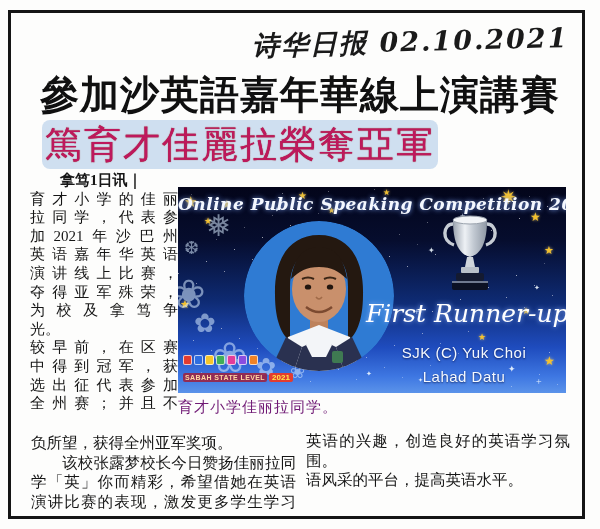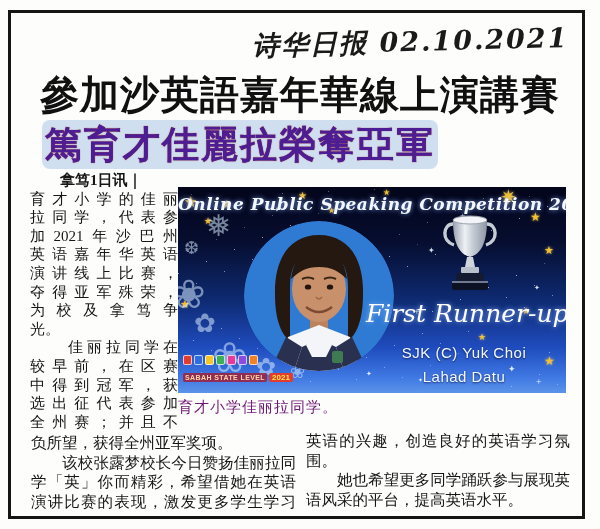--- a/index.html
+++ b/index.html
@@ -24,21 +24,21 @@
     position:absolute;left:25px;top:68px;width:550px;text-align:center;
     font-size:39px;font-weight:bold;letter-spacing:1px;color:#101010;
     font-family:"Liberation Serif","DejaVu Serif",serif;white-space:nowrap;
   }
   .subhead-band{
     position:absolute;left:42px;top:120px;width:396px;height:49px;
     background:#cfdff0;border-radius:8px;display:flex;align-items:center;justify-content:center;
   }
   .subhead{
     font-family:"Liberation Sans","DejaVu Sans",sans-serif;
-    font-size:37px;font-weight:bold;color:#4c1d95;letter-spacing:2px;white-space:nowrap;
+    font-size:37px;font-weight:normal;color:#be185d;letter-spacing:2px;white-space:nowrap;
     text-shadow:0 0 1px #8f0e0e;
   }
   
   .col{position:absolute;}
   .line{
     text-align:justify;text-align-last:justify;text-justify:inter-character;
     white-space:nowrap;overflow:visible;
   }
   .line.end{text-align-last:left;}
   .line.bold{font-weight:bold;}
@@ -111,21 +111,20 @@
   <div class="col col-narrow">
       <div class="line end bold">　　拿笃1日讯｜</div>
       <div class="line">育才小学的佳丽</div>
       <div class="line">拉同学，代表参</div>
       <div class="line">加2021年沙巴州</div>
       <div class="line">英语嘉年华英语</div>
       <div class="line">演讲线上比赛，</div>
       <div class="line">夺得亚军殊荣，</div>
       <div class="line">为校及拿笃争</div>
       <div class="line end">光。</div>
-      <div class="line">　　佳丽拉同学在</div>
       <div class="line">较早前，在区赛</div>
       <div class="line">中得到冠军，获</div>
       <div class="line">选出征代表参加</div>
       <div class="line">全州赛；并且不</div>
     </div>
 
   <div class="poster">
     <div id="starfield">
         <span class="star" style="left: 6px; top: 8px; font-size: 15px; color: rgb(243, 193, 47); text-shadow: rgba(255, 220, 120, 0.8) 0px 0px 3px;">★</span>
         <span class="star" style="left: 26px; top: 30px; font-size: 9px; color: rgb(243, 193, 47); text-shadow: rgba(255, 220, 120, 0.8) 0px 0px 3px;">★</span>
@@ -232,16 +231,15 @@
 
   <div class="col col-bl">
       <div class="line end">负所望，获得全州亚军奖项。</div>
       <div class="line">　　该校张露梦校长今日赞扬佳丽拉同</div>
       <div class="line">学「英」你而精彩，希望借她在英语</div>
       <div class="line">演讲比赛的表现，激发更多学生学习</div>
     </div>
   <div class="col col-br">
       <div class="line">英语的兴趣，创造良好的英语学习氛</div>
       <div class="line end">围。</div>
-      <div class="line">　　她也希望更多同学踊跃参与展现英</div>
       <div class="line end">语风采的平台，提高英语水平。</div>
     </div>
 </div>
 
 </body></html>

